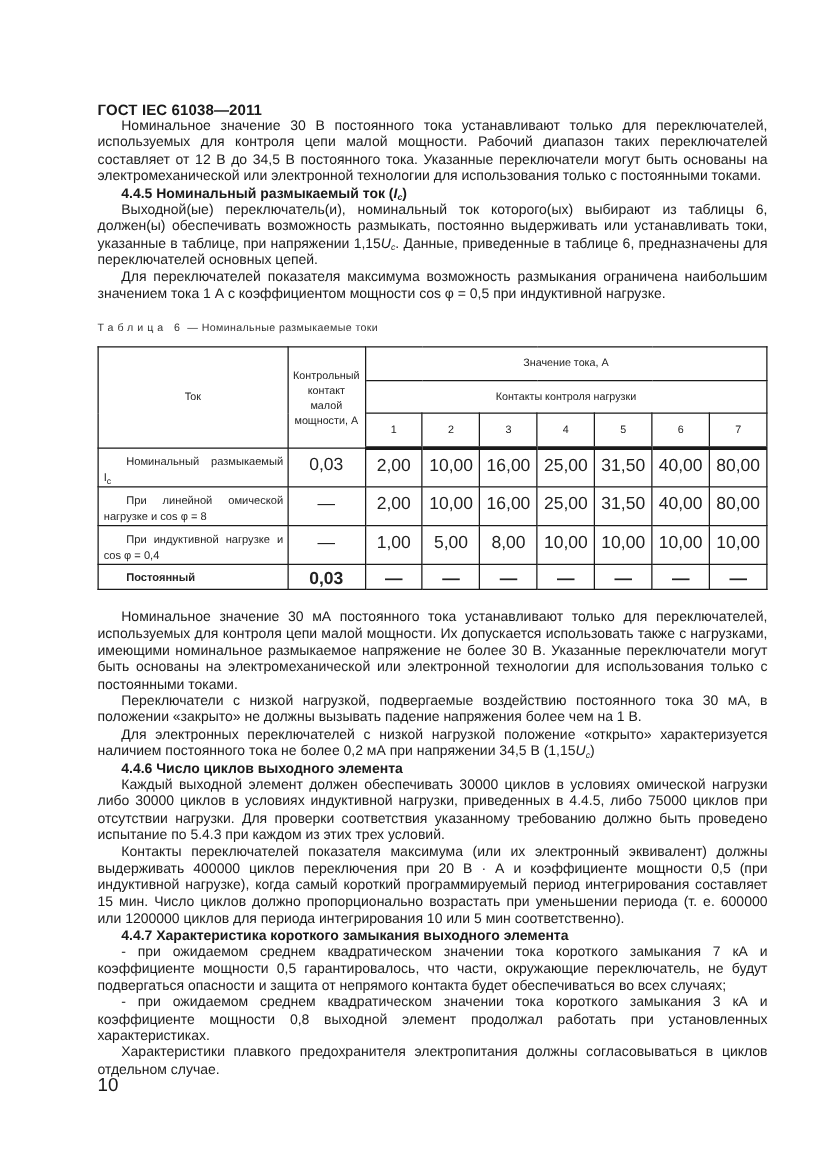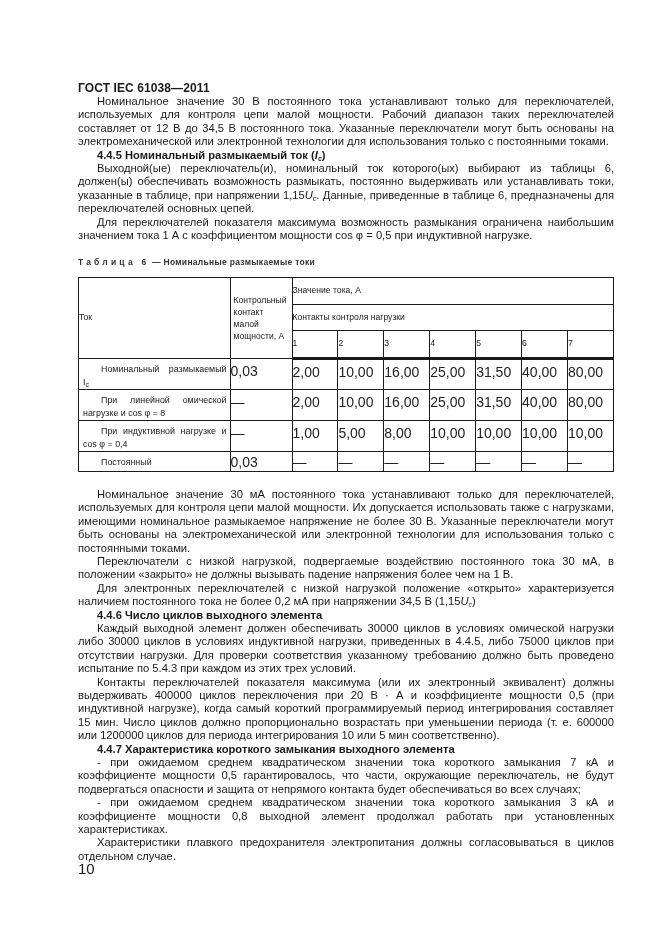--- a/index.html
+++ b/index.html
@@ -5,32 +5,32 @@
   html, body { margin: 0; padding: 0; background: #ffffff; }
   body { width: 661px; height: 936px; position: relative; overflow: hidden;
          font-family: "Liberation Sans", sans-serif; color: #1a1a1a; }
   .page { position: absolute; left: 78px; top: 0; width: 536px; }
   .header { position: absolute; top: 61px; left: 0; font-weight: bold; font-size: 12px; letter-spacing: 0.1px; margin-top: 20px; }
   .body-text { position: absolute; top: 95px; left: 0; width: 536px; font-size: 11.2px; line-height: 13.4px; }
   p { margin: 0; text-align: justify; text-indent: 19px; }
   .sec { font-weight: bold; margin: 0; text-indent: 19px; }
   sub { font-size: 7px; vertical-align: -2px; line-height: 0; }
   i { font-style: italic; }
-  .caption { font-size: 8.5px; letter-spacing: 0.3px; margin: 14px 0 7px 0; color: #333; font-weight: bold; }
+  .caption { font-size: 8.5px; letter-spacing: 0.3px; margin: 14px 0 7px 0; color: #333; }
   .caption .sp { letter-spacing: 3.2px; }
   table { border-collapse: collapse; width: 536px; font-size: 8.6px; color: #222; }
-  td, th { border: 1px solid #1a1a1a; font-weight: normal; text-align: left; padding: 0; }
+  td, th { border: 1px solid #1a1a1a; font-weight: normal; text-align: center; padding: 0; }
   th { height: 24px; }
   .hdr-last th { border-bottom: 3px solid #1a1a1a; }
   td.rowlbl { text-align: left; padding: 4px 3px 0 4px; vertical-align: top; font-size: 8.9px; line-height: 13px; }
   td.rowlbl .in { display:block; text-indent: 18px; text-align: justify; text-align-last: auto; }
   td.val { vertical-align: top; padding-top: 6px; font-size: 14px; }
   tr.r { height: 30px; }
   tr.r-last { height: 20px; }
-  tr.r-last td.val, tr.r-last td.rowlbl { padding-top: 4px; }
+  tr.r-last td.val, tr.r-last td.rowlbl { padding-top: 4px; font-weight: bold; }
   .after-table { margin-top: 16px; }
   .pnum { position: absolute; left: 78px; top: 860px; font-size: 15px; }
 </style>
 </head>
 <body>
 
 <div class="page">
   <div class="header">ГОСТ IEC 61038—2011</div>
 
   <div class="body-text">

